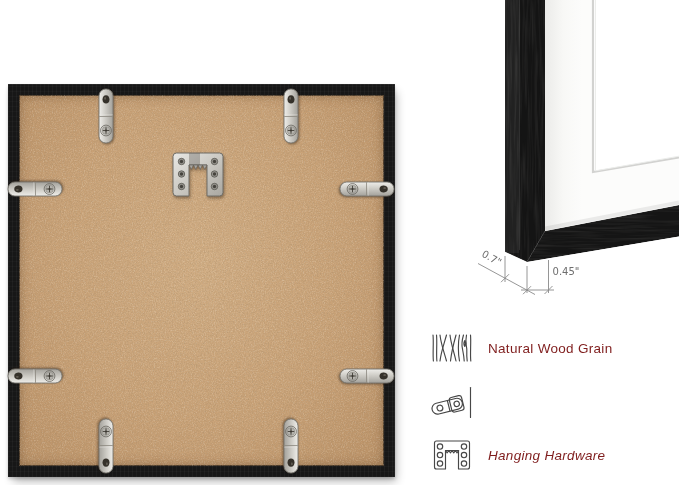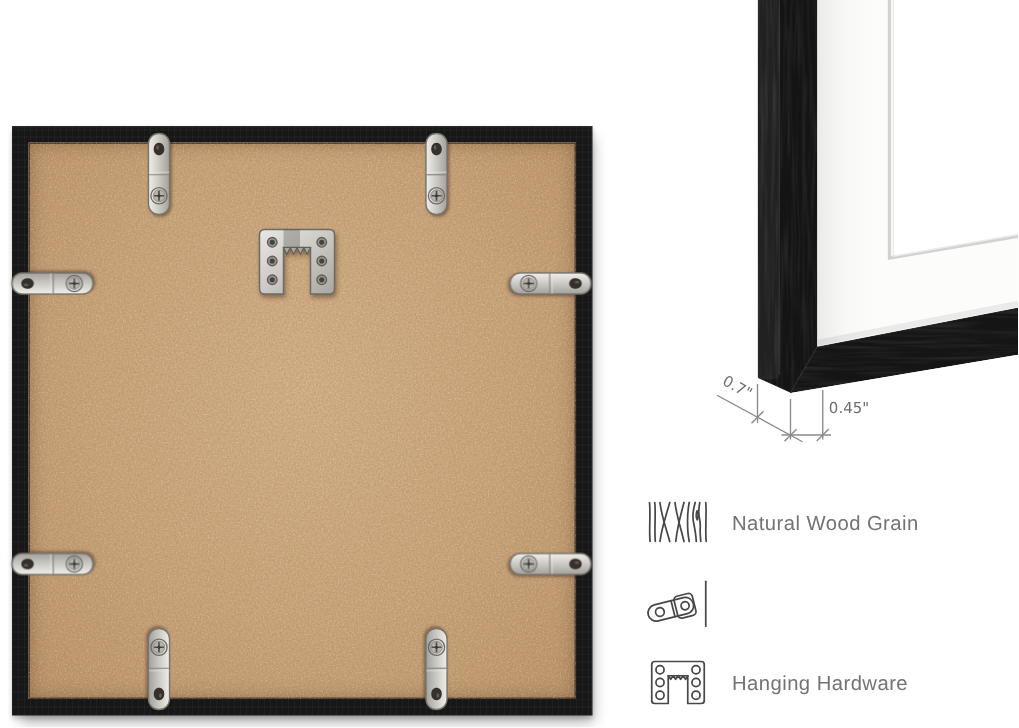--- a/index.html
+++ b/index.html
@@ -26,24 +26,24 @@
   .hanger{position:absolute;left:164px;top:68px;width:52px;height:45px;
       filter:drop-shadow(1.5px 2px 1.5px rgba(40,25,10,.4));}
 
   
   .closeup{position:absolute;left:430px;top:0;width:249px;height:300px;}
   .dim-text{font-family:"DejaVu Sans",sans-serif;font-size:10px;fill:#6e6e6e;}
 
   
   .feature-row{position:absolute;left:430px;display:flex;align-items:center;gap:14px;}
   .feature-row .ic{width:44px;display:flex;justify-content:center;flex:0 0 44px;}
-  .feature-label{font-size:13.5px;color:#737373;letter-spacing:.3px;white-space:nowrap;}
+  .feature-label{font-size:13.5px;color:#7f1d1d;letter-spacing:.3px;white-space:nowrap;}
   .row1{top:332px;height:32px;}
   .row2{top:384px;height:36px;}
-  .row3{top:437px;height:36px;}
+  .row3{top:437px;height:36px;font-style:italic;}
   .oicon{stroke:#474747;fill:none;stroke-width:1.15;stroke-linecap:round;stroke-linejoin:round;}
 </style>
 </head>
 <body>
 
 <svg width="0" height="0" style="position:absolute" aria-hidden="true">
   <defs>
     <linearGradient id="tbGrad" x1="0" y1="0" x2="1" y2="0">
       <stop offset="0" stop-color="#efeeea"></stop>
         <stop offset=".45" stop-color="#cfcdc7"></stop>

